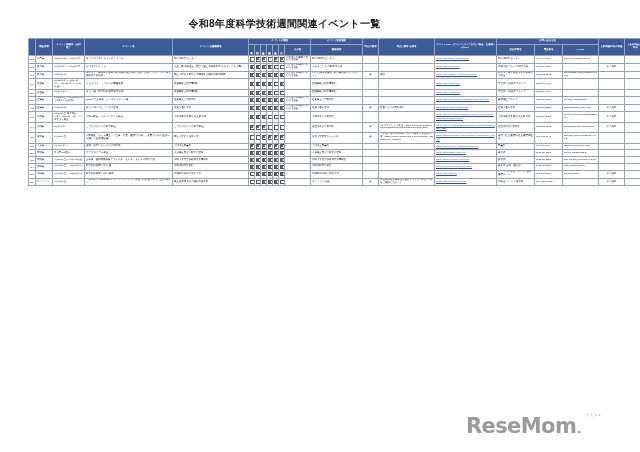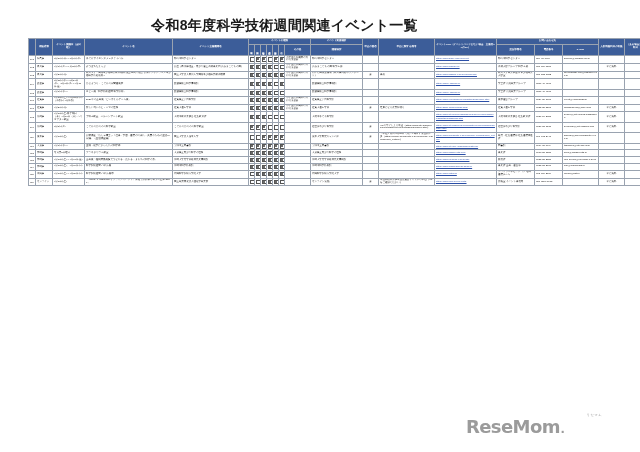--- a/index.html
+++ b/index.html
@@ -3,21 +3,21 @@
 <meta charset="utf-8">
 <style>
   html,body{margin:0;padding:0;}
   body{
     width:640px;height:452px;background:#ffffff;
     font-family:"Liberation Sans","DejaVu Sans",sans-serif;
     color:#000;overflow:hidden;position:relative;
   }
   .page-title{
     position:absolute;top:17px;left:0;width:569px;text-align:center;
-    font-size:14px;font-weight:bold;letter-spacing:.3px;color:#1a1a1a;
+    font-size:10px;font-weight:bold;letter-spacing:.3px;color:#1a1a1a;
   }
   .table-wrap{position:absolute;left:28px;top:38px;width:584px;}
   table.evt{border-collapse:collapse;table-layout:fixed;width:584px;}
   table.evt th,table.evt td{
     border:0.5px solid #9aa3b0;padding:0.5px 1px;
     font-size:2.45px;line-height:1.18;vertical-align:middle;
     word-break:break-all;overflow:hidden;
   }
   thead th{
     background:#3c5d99;color:#ffffff;text-align:center;font-weight:bold;
@@ -32,21 +32,21 @@
   tbody tr td.c{text-align:center;}
   tbody tr td.pref{text-align:left;font-size:2.4px;}
   tbody tr td.no{text-align:center;font-size:2.3px;width:7px;}
   td.url a{color:#2b4fa8;text-decoration:underline;font-size:2.3px;word-break:break-all;}
   .cb{display:inline-block;width:2.6px;height:2.6px;border:0.4px solid #555;
       background:#fff;position:relative;vertical-align:middle;}
   .cb.on:after{content:"";position:absolute;left:0.2px;top:0.2px;
       width:2.0px;height:2.0px;background:#6b6b6b;}
   .logo{position:absolute;left:466px;top:414px;width:140px;height:26px;}
   .logo .mark{
-    font-size:18px;font-weight:bold;color:#9b9b9b;letter-spacing:-0.6px;
+    font-size:21px;font-weight:bold;color:#9b9b9b;letter-spacing:-0.6px;
     font-family:"DejaVu Sans",sans-serif;line-height:1;
   }
   .logo .kana{
     position:absolute;right:4px;top:-1px;font-size:3.4px;color:#9b9b9b;letter-spacing:.4px;
   }
   .logo .dot{font-size:21px;color:#9b9b9b;}
 </style>
 </head>
 <body>
 

